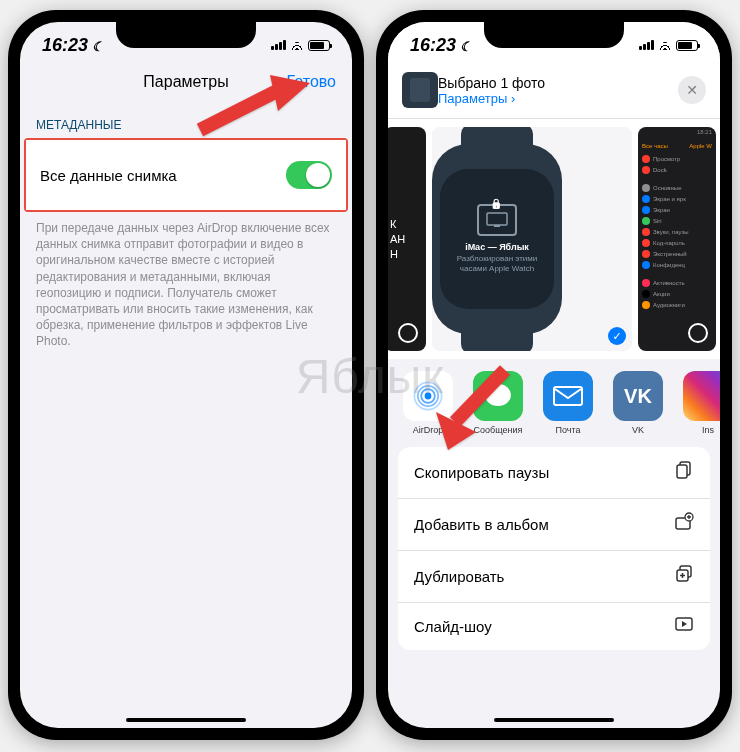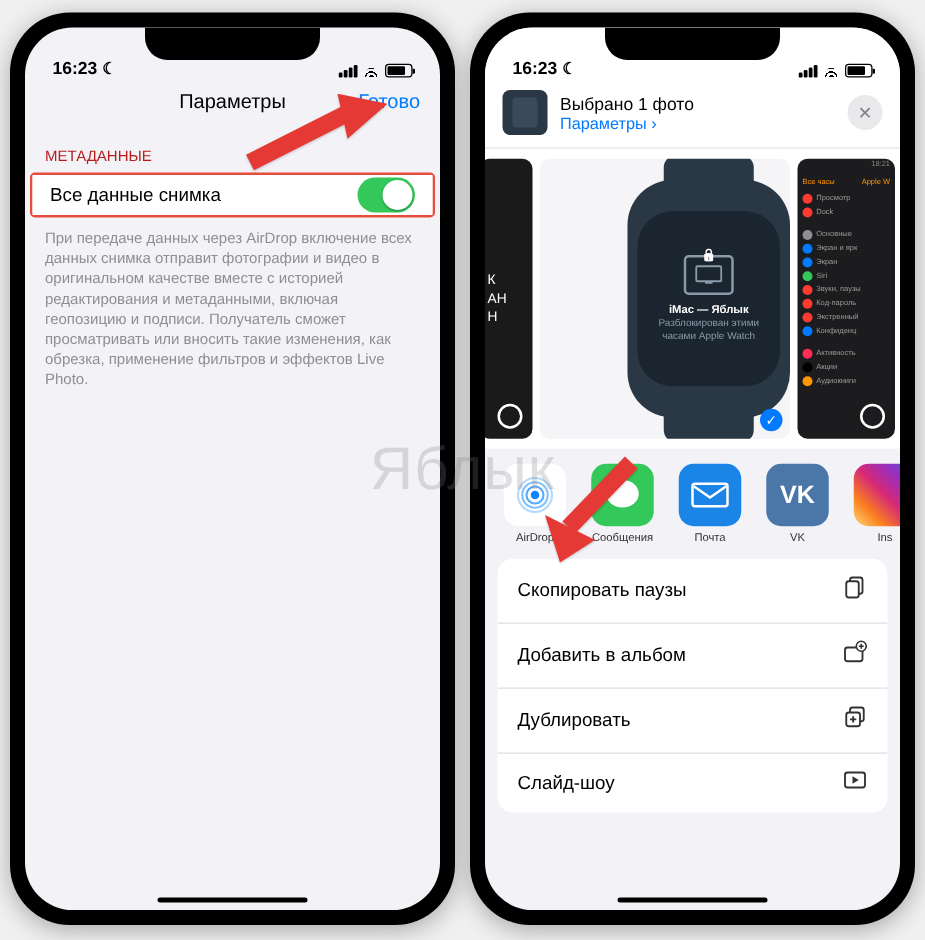--- a/index.html
+++ b/index.html
@@ -2,61 +2,61 @@
 <html><head>
 <meta charset="utf-8">
 <style>
   * { box-sizing: border-box; margin: 0; padding: 0; font-family: -apple-system, "Helvetica Neue", Arial, sans-serif; }
   body { background: #f0f0f0; width: 740px; height: 752px; position: relative; overflow: hidden; }
   .phone { position: absolute; width: 356px; height: 730px; top: 10px; background: #000; border-radius: 48px; padding: 12px; box-shadow: 0 4px 20px rgba(0,0,0,0.3); }
   .phone-left { left: 8px; }
   .phone-right { left: 376px; }
   .screen { width: 100%; height: 100%; background: #f2f2f7; border-radius: 38px; overflow: hidden; position: relative; }
   .notch { position: absolute; top: 0; left: 50%; transform: translateX(-50%); width: 140px; height: 26px; background: #000; border-radius: 0 0 18px 18px; z-index: 100; }
-  .status-bar { height: 40px; display: flex; justify-content: space-between; align-items: flex-end; padding: 6px 22px 0; font-size: 14px; font-weight: 600; }
+  .status-bar { height: 40px; display: flex; justify-content: space-between; align-items: center; padding: 6px 22px 0; font-size: 18px; font-weight: 600; font-style: italic; }
   .status-left { display: flex; align-items: center; gap: 4px; }
   .status-right { display: flex; align-items: center; gap: 4px; }
   .moon-icon::before { content: "☾"; font-size: 13px; }
   .signal-icon { display: inline-flex; gap: 1px; align-items: flex-end; }
   .signal-icon span { width: 3px; background: #000; border-radius: 1px; }
   .signal-icon span:nth-child(1){height:4px}.signal-icon span:nth-child(2){height:6px}.signal-icon span:nth-child(3){height:8px}.signal-icon span:nth-child(4){height:10px}
   .wifi-icon::before { content: "􀙇"; font-size: 14px; }
   .wifi-icon { font-size:0; } .wifi-icon::before{content:"";display:inline-block;width:14px;height:10px;background:
     radial-gradient(circle at 50% 100%, #000 2px, transparent 2px),
     radial-gradient(circle at 50% 100%, transparent 4px, #000 4px, #000 5px, transparent 5px),
     radial-gradient(circle at 50% 100%, transparent 7px, #000 7px, #000 8px, transparent 8px);
     clip-path: polygon(0 100%, 50% 0, 100% 100%);}
   .battery-icon { width: 22px; height: 11px; border: 1px solid #000; border-radius: 3px; position: relative; }
   .battery-icon::after { content:""; position:absolute; right:-3px; top:3px; width:2px; height:4px; background:#000; border-radius:0 1px 1px 0;}
   .battery-icon::before { content:""; position:absolute; left:1px; top:1px; width:14px; height:7px; background:#000; border-radius:1px;}
 
   
   .nav-header { height: 40px; display: flex; align-items: center; justify-content: center; position: relative; padding: 0 16px; }
   .nav-title { font-size: 16px; font-weight: 400; text-align: center; }
   .nav-done { position: absolute; right: 16px; color: #007aff; font-size: 16px; font-weight: 400; }
-  .section-label { font-size: 12px; color: #b91c1c; padding: 16px 16px 6px; text-transform: uppercase; }
+  .section-label { font-size: 12px; color: #0c4a6e; padding: 16px 16px 6px; text-transform: uppercase; }
   .row-highlight { border: 2px solid #e74c3c; border-radius: 4px; margin: 0 4px; }
-  .setting-row { background: #fff; padding: 2px 14px; display: flex; align-items: center; justify-content: space-between; }
+  .setting-row { background: #fff; padding: 21px 14px; display: flex; align-items: center; justify-content: space-between; }
   .setting-label { font-size: 15px; }
   .toggle { width: 46px; height: 28px; background: #34c759; border-radius: 14px; position: relative; }
   .toggle::after { content:""; position:absolute; right:2px; top:2px; width:24px; height:24px; background:#fff; border-radius:50%; box-shadow:0 1px 2px rgba(0,0,0,0.3);}
   .description { font-size: 12px; color: #8e8e93; padding: 8px 16px; line-height: 1.35; }
 
   
-  .share-header { background:#fff; padding: 10px 14px; display:flex; align-items:center; gap:10px; border-bottom:1px solid #e0e0e0; }
+  .share-header { background:#fff; padding: 10px 14px; display:flex; align-items:center; border-bottom:1px solid #e0e0e0; }
   .share-thumb { width:36px; height:36px; background:#2a3744; border-radius:6px; display:flex; align-items:center; justify-content:center;}
   .share-thumb-inner { width:20px; height:24px; background:#3a4a5a; border-radius:3px;}
   .share-header-text { flex:1; }
   .share-title { font-size:14px; font-weight:500; }
   .share-params { font-size:13px; color:#007aff; }
   .share-close { width:28px; height:28px; background:#e9e9eb; border-radius:50%; display:flex; align-items:center; justify-content:center; color:#7f7f85; font-size:14px; }
   .photo-strip { background:#fff; height:240px; display:flex; gap:6px; padding:8px 0 8px 0; overflow:hidden; position:relative; }
   .photo-item { flex-shrink:0; height:100%; border-radius:8px; overflow:hidden; position:relative; }
   .photo-left-peek { width:42px; background:#1a1a1a; margin-left:-4px; }
-  .photo-main { width:200px; background:#f5f5f7; display:flex; align-items:center; justify-content:flex-end; position:relative;}
+  .photo-main { width:200px; background:#f5f5f7; display:flex; align-items:center; justify-content:flex-start; position:relative;}
   .photo-right-peek { width:78px; background:#1c1c1e; }
   .watch-body { width:130px; height:190px; background:#2a3744; border-radius:36px; position:relative; display:flex; flex-direction:column; align-items:center; justify-content:center; padding:8px;}
   .watch-face { width:114px; height:140px; background:#1a2530; border-radius:28px; display:flex; flex-direction:column; align-items:center; justify-content:center; padding:8px; color:#fff; text-align:center;}
   .watch-icon-box { width:40px; height:32px; border:2px solid #8a9aa8; border-radius:4px; margin-bottom:6px; position:relative; display:flex; align-items:center; justify-content:center;}
   .watch-icon-box::after{content:"🔒"; font-size:10px; position:absolute; top:-8px; left:50%; transform:translateX(-50%); filter:grayscale(1) brightness(2);}
   .watch-title-text { font-size:9px; font-weight:600; margin-bottom:2px;}
   .watch-sub-text { font-size:8px; color:#8a9aa8; line-height:1.2;}
   .watch-strap-top, .watch-strap-bottom { position:absolute; width:72px; height:24px; background:#2a3744; left:50%; transform:translateX(-50%);}
   .watch-strap-top{top:-20px; border-radius:10px 10px 0 0;}
   .watch-strap-bottom{bottom:-20px; border-radius:0 0 10px 10px;}

